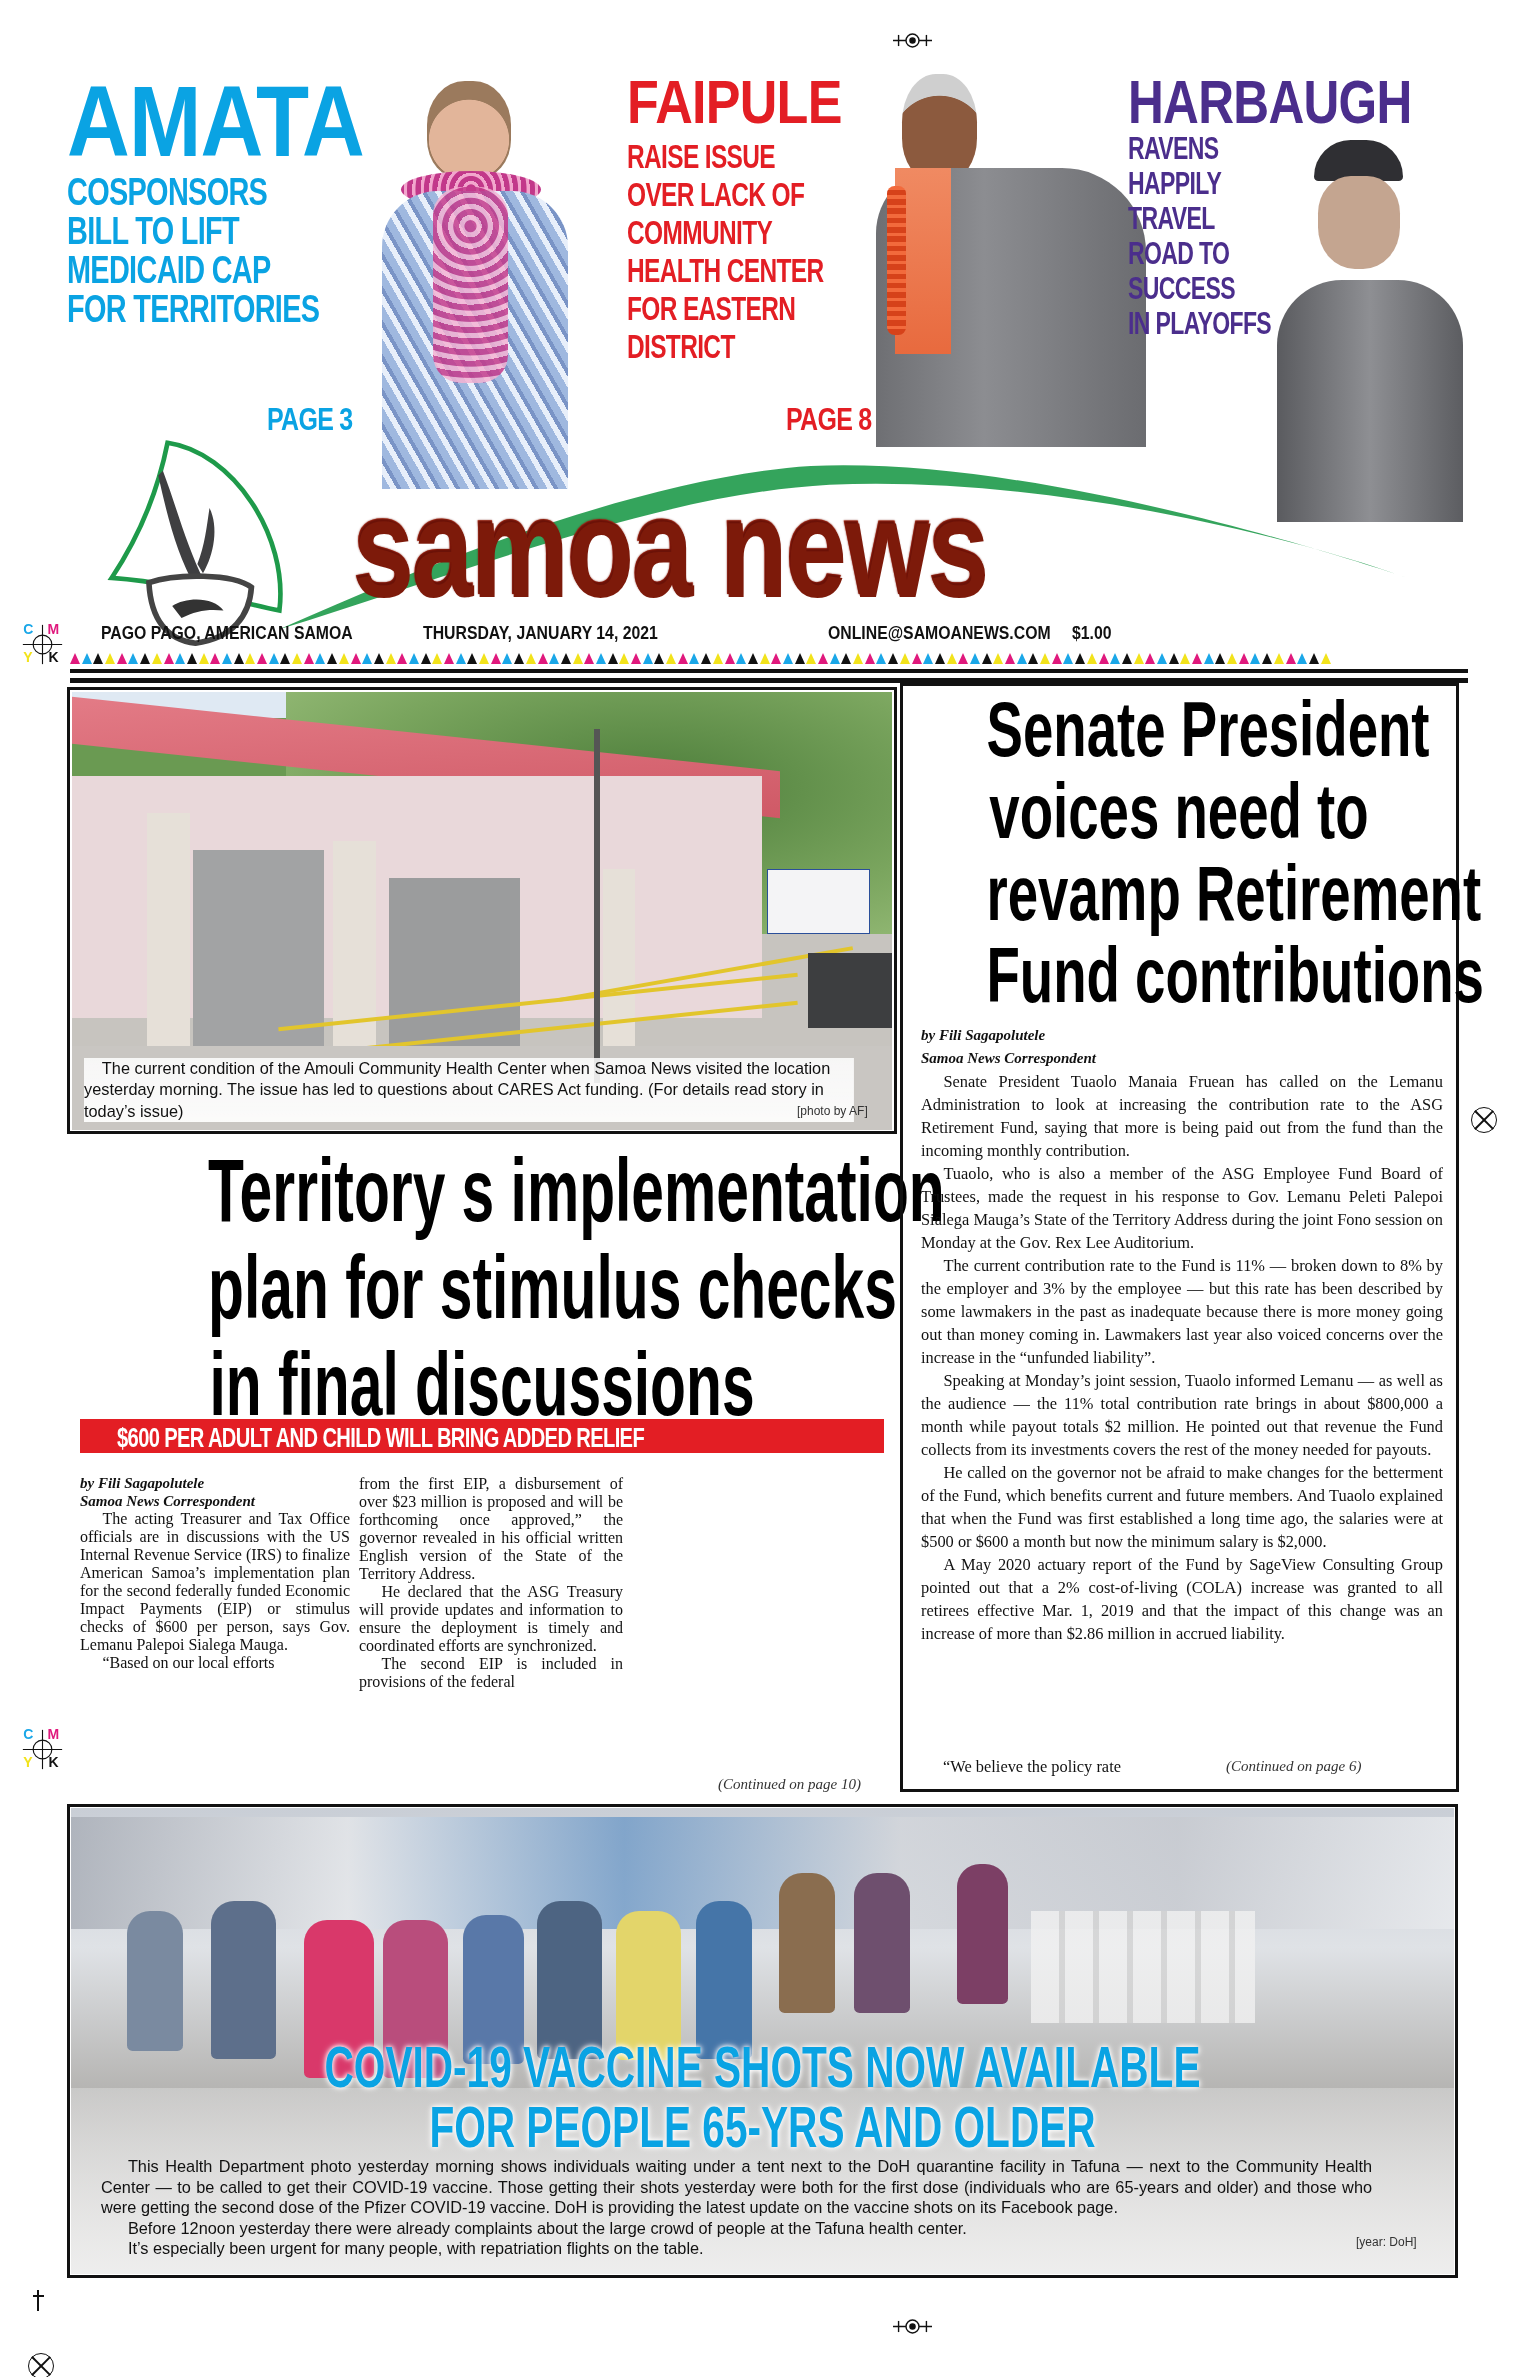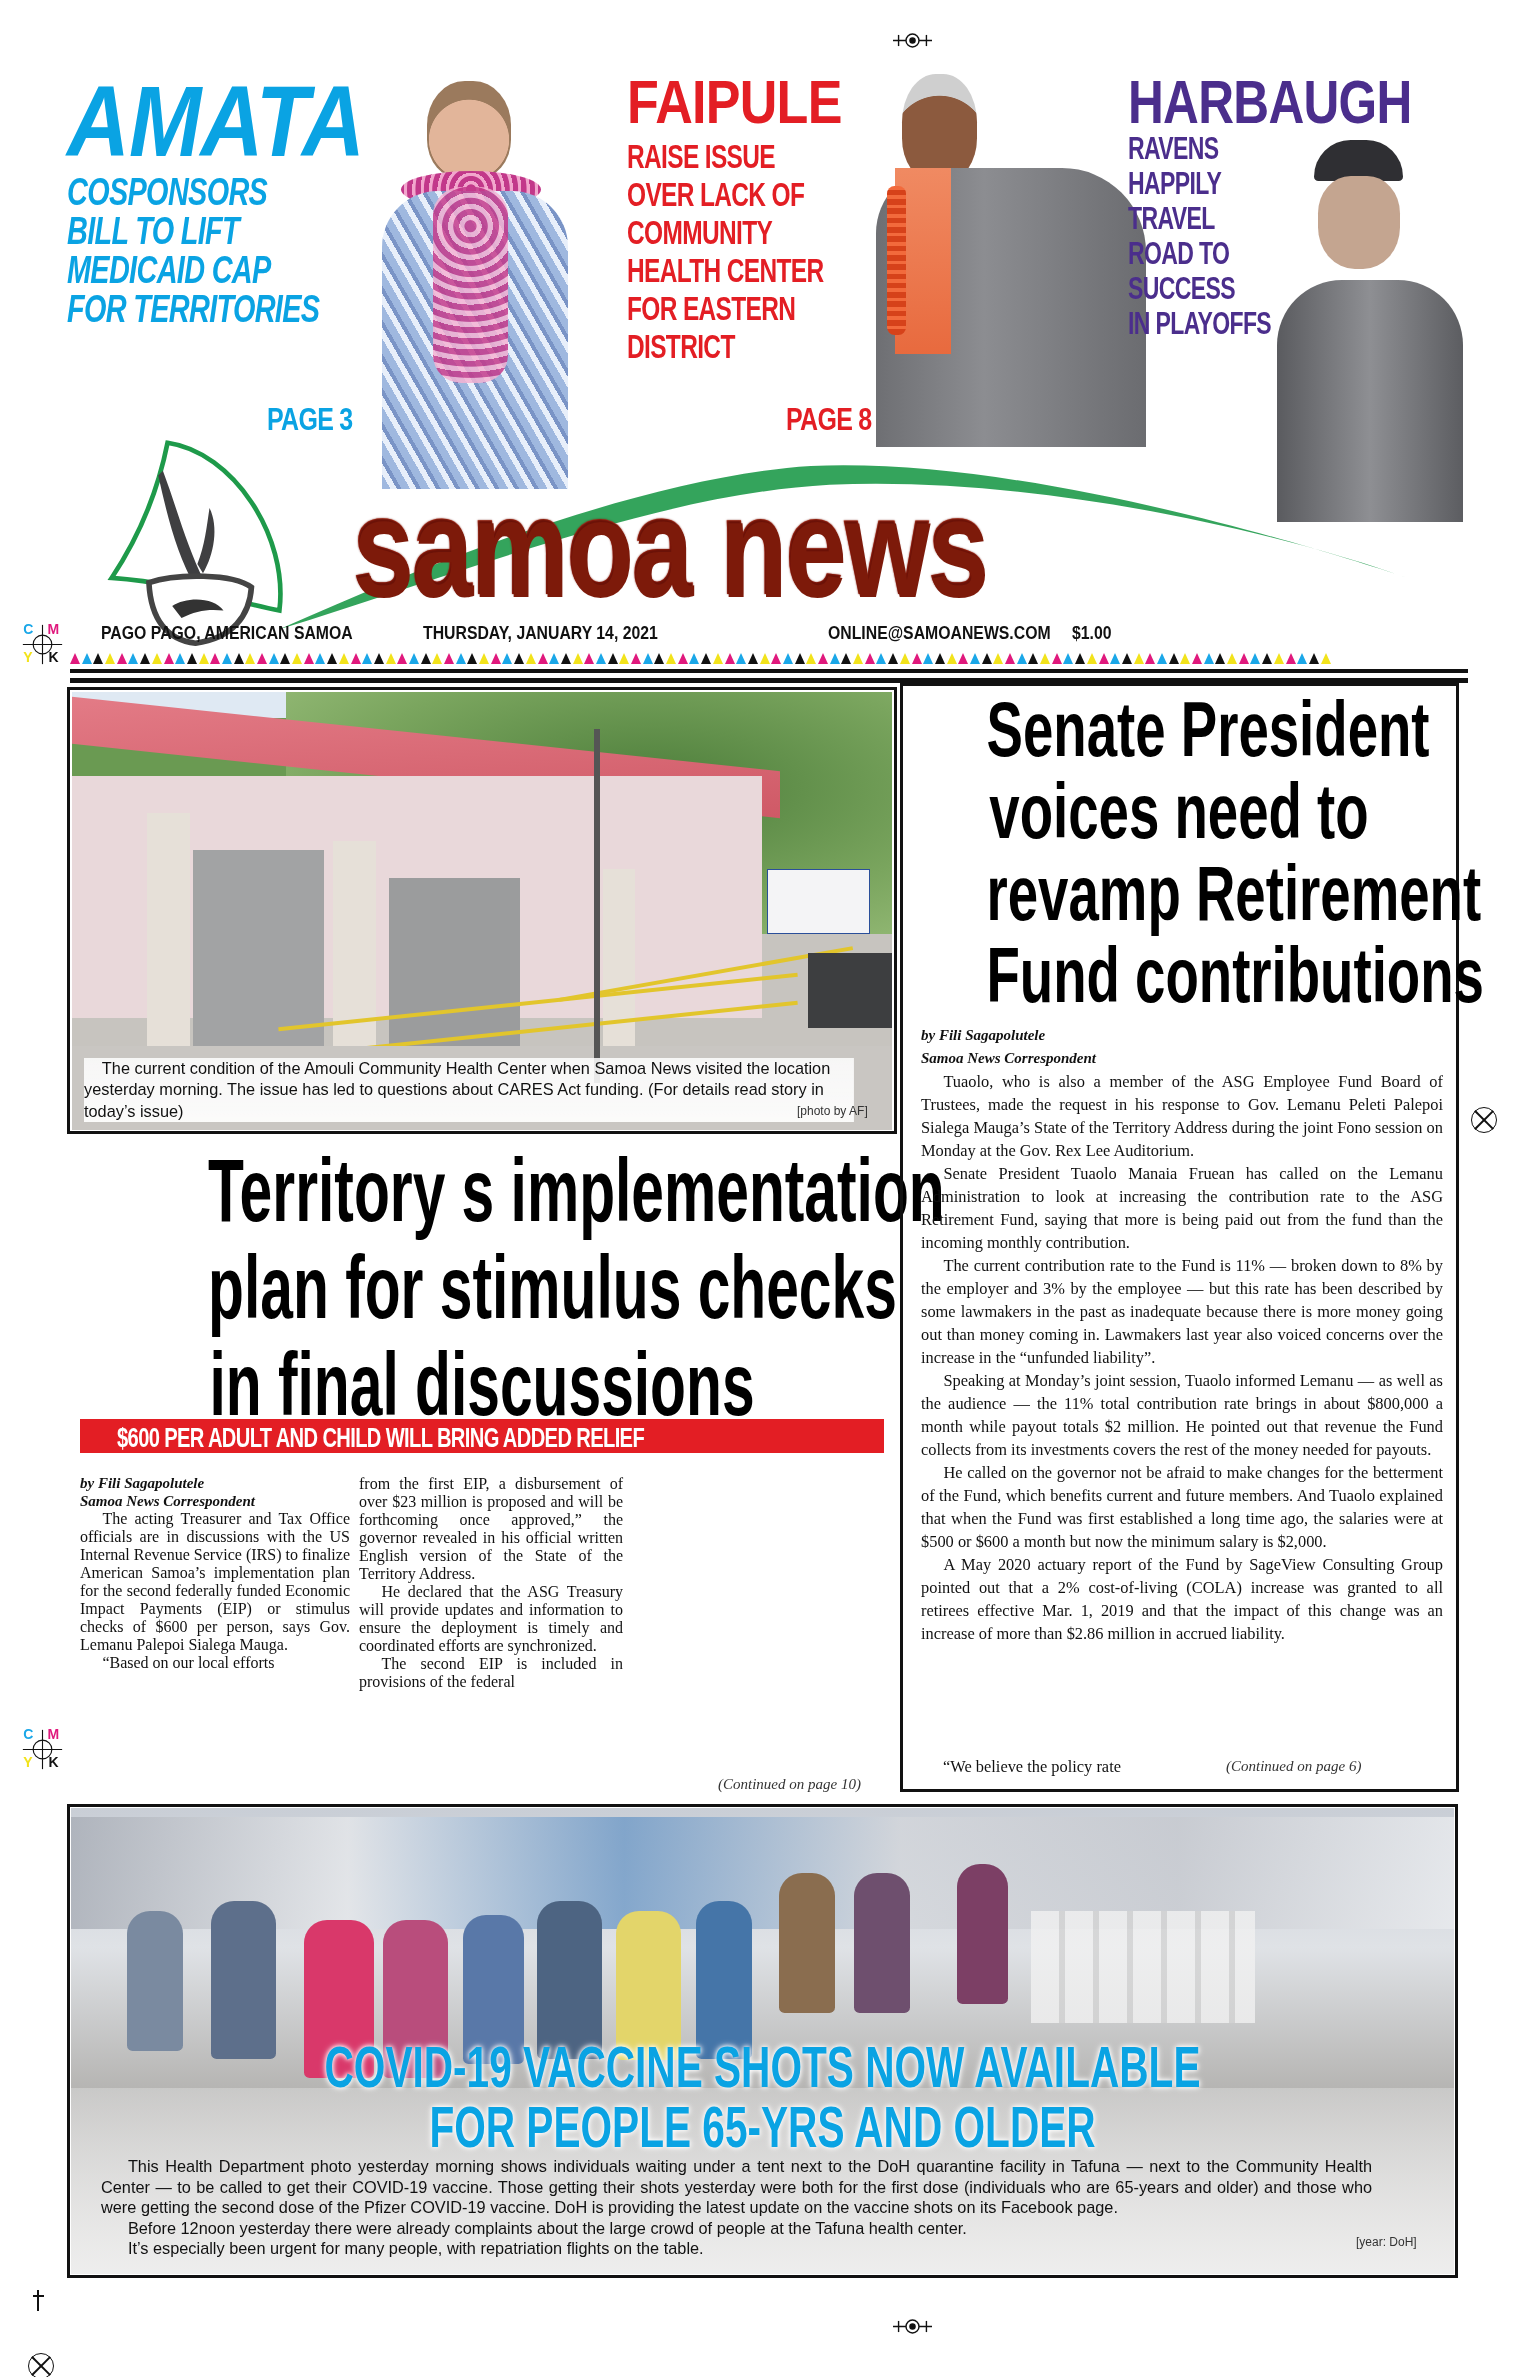--- a/index.html
+++ b/index.html
@@ -90,21 +90,21 @@
       <line x1="2" y1="23" x2="44" y2="23" stroke="#111" stroke-width="1.2"></line>
       <line x1="23" y1="2" x2="23" y2="44" stroke="#111" stroke-width="1.2"></line>
       <circle cx="23" cy="23" r="10" fill="none" stroke="#111" stroke-width="1.2"></circle>
     </svg>
   <span class="abs caption-sans" style="left:2.8px;top:-1.9px;font-size:14px;font-weight:700;color:#1aa7e8;">C</span>
   <span class="abs caption-sans" style="left:27px;top:-1.9px;font-size:14px;font-weight:700;color:#e0197d;">M</span>
   <span class="abs caption-sans" style="left:2.8px;top:26px;font-size:14px;font-weight:700;color:#f2e31b;">Y</span>
   <span class="abs caption-sans" style="left:28px;top:26px;font-size:14px;font-weight:700;color:#111;">K</span>
 </div>
 
-<div class="abs" style="left:67px;top:70px;width:336px;height:373px;font-style:italic;">
+<div class="abs" style="left:67px;top:70px;width:336px;height:373px;">
   <div class="cond teaser-big blue" style="position:absolute;left:0;top:0;font-size:101px;line-height:103px;transform:scaleX(0.86);">AMATA</div>
   <div class="abs" style="left:0;top:103px;">
     <div class="cond teaser-sub blue">COSPONSORS</div>
     <div class="cond teaser-sub blue">BILL TO LIFT</div>
     <div class="cond teaser-sub blue">MEDICAID CAP</div>
     <div class="cond teaser-sub blue">FOR TERRITORIES</div>
   </div>
 </div>
 <div class="abs cond teaser-page blue" style="left:267px;top:401px;">PAGE 3</div>
 
@@ -340,22 +340,22 @@
 <div class="box" style="left:900px;top:683px;width:559px;height:1109px;"></div>
 <div class="abs" style="left:904px;top:688px;width:550px;">
   <div class="headline" style="font-size:78px;line-height:82px;transform:scaleX(0.70);">Senate President</div>
   <div class="headline" style="font-size:78px;line-height:82px;transform:scaleX(0.70);">voices need to</div>
   <div class="headline" style="font-size:78px;line-height:82px;transform:scaleX(0.70);">revamp Retirement</div>
   <div class="headline" style="font-size:78px;line-height:82px;transform:scaleX(0.70);">Fund contributions</div>
 </div>
 <div class="col" style="left:921px;top:1024px;width:522px;font-size:16.4px;line-height:23px;">
   <div class="byline" style="line-height:23px;">by Fili Sagapolutele</div>
   <div class="byline" style="line-height:23px;">Samoa News Correspondent</div>
+  <p>Senate President Tuaolo Manaia Fruean has called on the Lemanu Administration to look at increasing the contribution rate to the ASG Retirement Fund, saying that more is being paid out from the fund than the incoming monthly contribution.</p>
   <p>Tuaolo, who is also a member of the ASG Employee Fund Board of Trustees, made the request in his response to Gov. Lemanu Peleti Palepoi Sialega Mauga’s State of the Territory Address during the joint Fono session on Monday at the Gov. Rex Lee Auditorium.</p>
-  <p>Senate President Tuaolo Manaia Fruean has called on the Lemanu Administration to look at increasing the contribution rate to the ASG Retirement Fund, saying that more is being paid out from the fund than the incoming monthly contribution.</p>
   <p>The current contribution rate to the Fund is 11% — broken down to 8% by the employer and 3% by the employee — but this rate has been described by some lawmakers in the past as inadequate because there is more money going out than money coming in. Lawmakers last year also voiced concerns over the increase in the “unfunded liability”.</p>
   <p>Speaking at Monday’s joint session, Tuaolo informed Lemanu — as well as the audience — the 11% total contribution rate brings in about $800,000 a month while payout totals $2 million. He pointed out that revenue the Fund collects from its investments covers the rest of the money needed for payouts.</p>
   <p>He called on the governor not be afraid to make changes for the betterment of the Fund, which benefits current and future members. And Tuaolo explained that when the Fund was first established a long time ago, the salaries were at $500 or $600 a month but now the minimum salary is $2,000.</p>
   <p>A May 2020 actuary report of the Fund by SageView Consulting Group pointed out that a 2% cost-of-living (COLA) increase was granted to all retirees effective Mar. 1, 2019 and that the impact of this change was an increase of more than $2.86 million in accrued liability.</p>
 </div>
 <div class="abs" style="left:943px;top:1757px;font-size:16.4px;">“We believe the policy rate</div>
 <div class="abs cont" style="left:1226px;top:1758px;">(Continued on page 6)</div>
 
 <div class="box" style="left:67px;top:1804px;width:1391px;height:474px;"></div>
 <div class="photo" style="left:71px;top:1808px;width:1383px;height:466px;background:linear-gradient(180deg,#c9ced6 0%,#dfe2e6 30%,#b6b5b3 60%,#d8d6d3 100%);">

